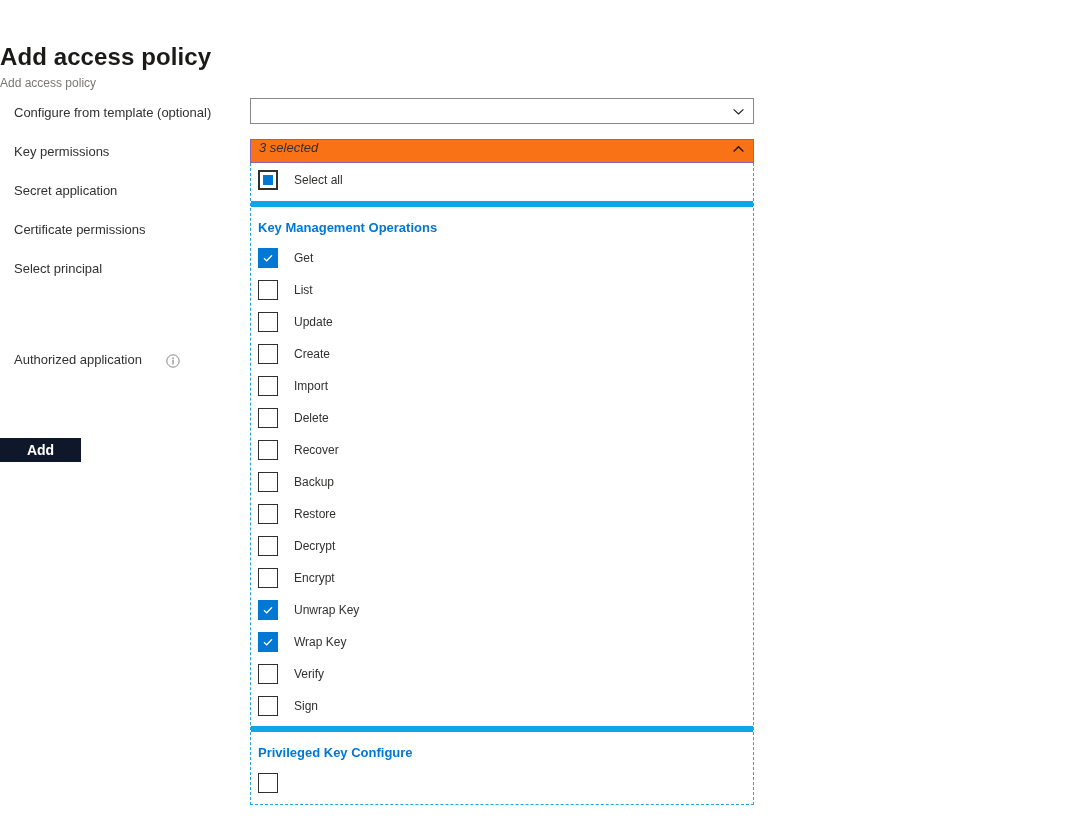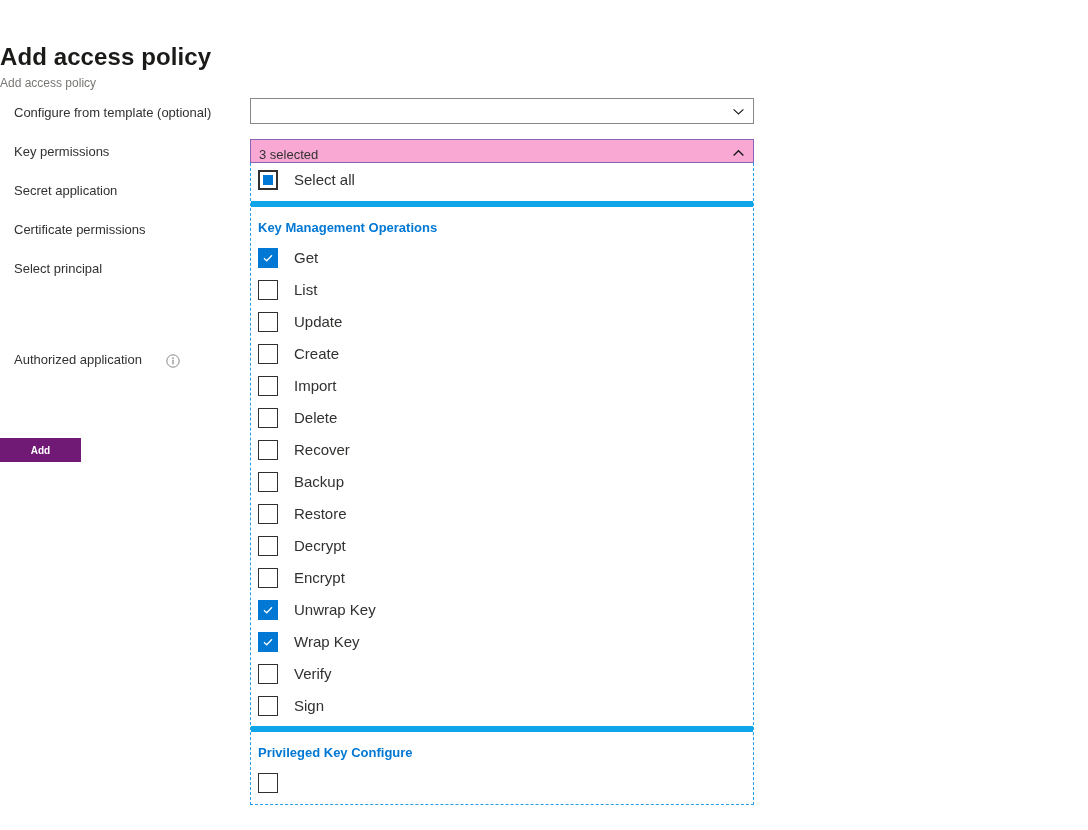--- a/index.html
+++ b/index.html
@@ -87,25 +87,26 @@
 
   
   .combo-key {
     position: absolute;
     left: 250px;
     top: 139px;
     width: 504px;
     height: 24px;
     box-sizing: border-box;
     border: 1px solid #8764b8;
-    background: #f9a8d4;
-    display: flex;
-    align-items: flex-end;
+    background: #f97316;
+    display: flex;
+    align-items: flex-start;
     padding: 0 6px 0 8px;
     z-index: 3;
+    font-style: italic;
   }
   .combo-key .combo-value {
     flex: 1 1 auto;
     font-size: 13px;
     color: #323130;
     white-space: nowrap;
     overflow: hidden;
   }
 
   .chev {
@@ -137,21 +138,21 @@
     height: 32px;
     display: flex;
     align-items: center;
     padding-left: 7px;
     box-sizing: border-box;
     cursor: pointer;
   }
   .opt-row.select-all { height: 33px; }
 
   .opt-label {
-    font-size: 15px;
+    font-size: 12px;
     color: #323130;
     margin-left: 16px;
     line-height: 16px;
     white-space: nowrap;
   }
 
   .group-header {
     font-size: 13px;
     font-weight: 600;
     color: #0078d4;
@@ -191,23 +192,23 @@
   }
   .cbx .tick { display: block; }
 
   
   .add-button {
     position: absolute;
     left: 0;
     top: 438px;
     width: 81px;
     height: 24px;
-    background: #701a75;
+    background: #0f172a;
     color: #ffffff;
-    font-size: 10px;
+    font-size: 14px;
     font-weight: 700;
     border: none;
     cursor: pointer;
     font-family: "Liberation Sans", sans-serif;
     display: flex;
     align-items: center;
     justify-content: center;
     padding: 0;
     text-align: right;
   }

